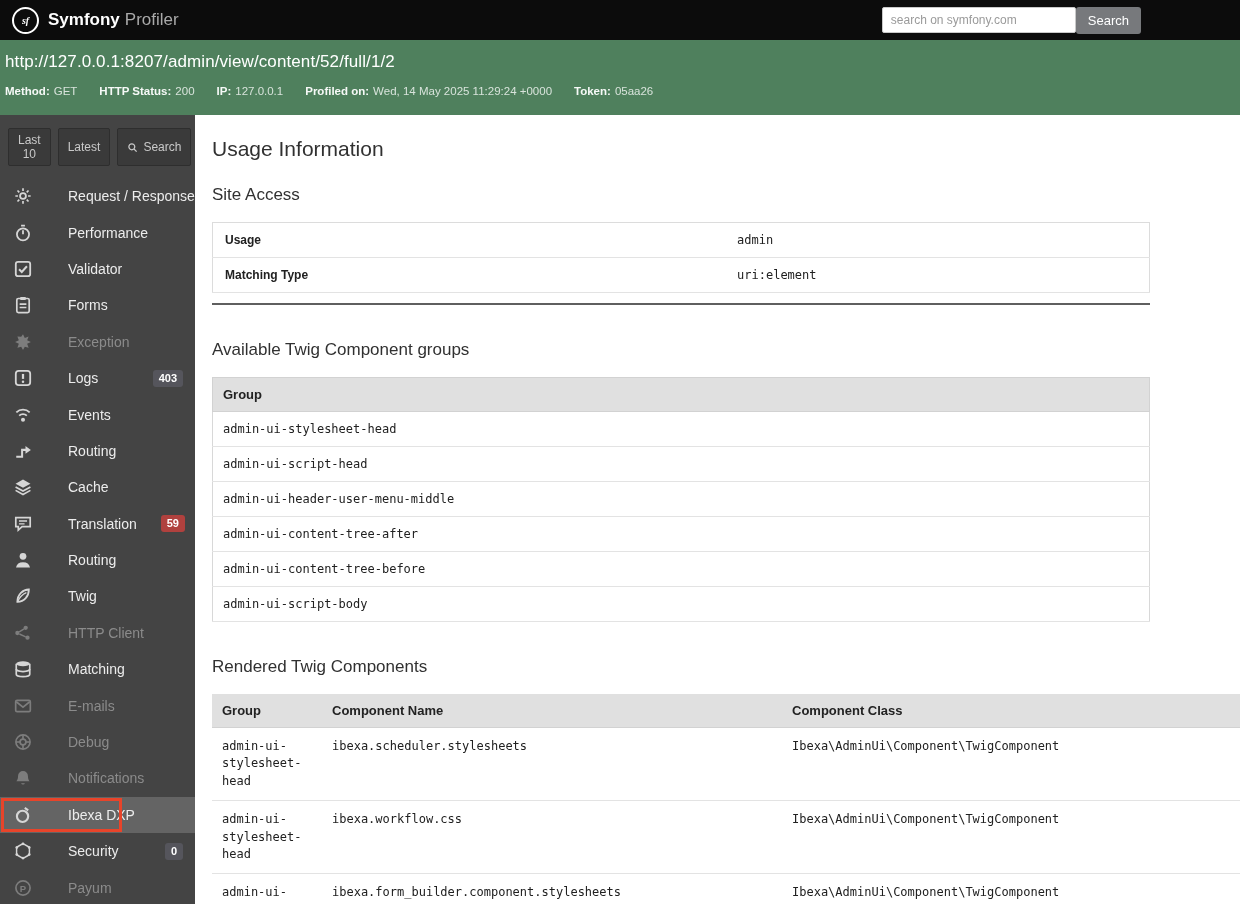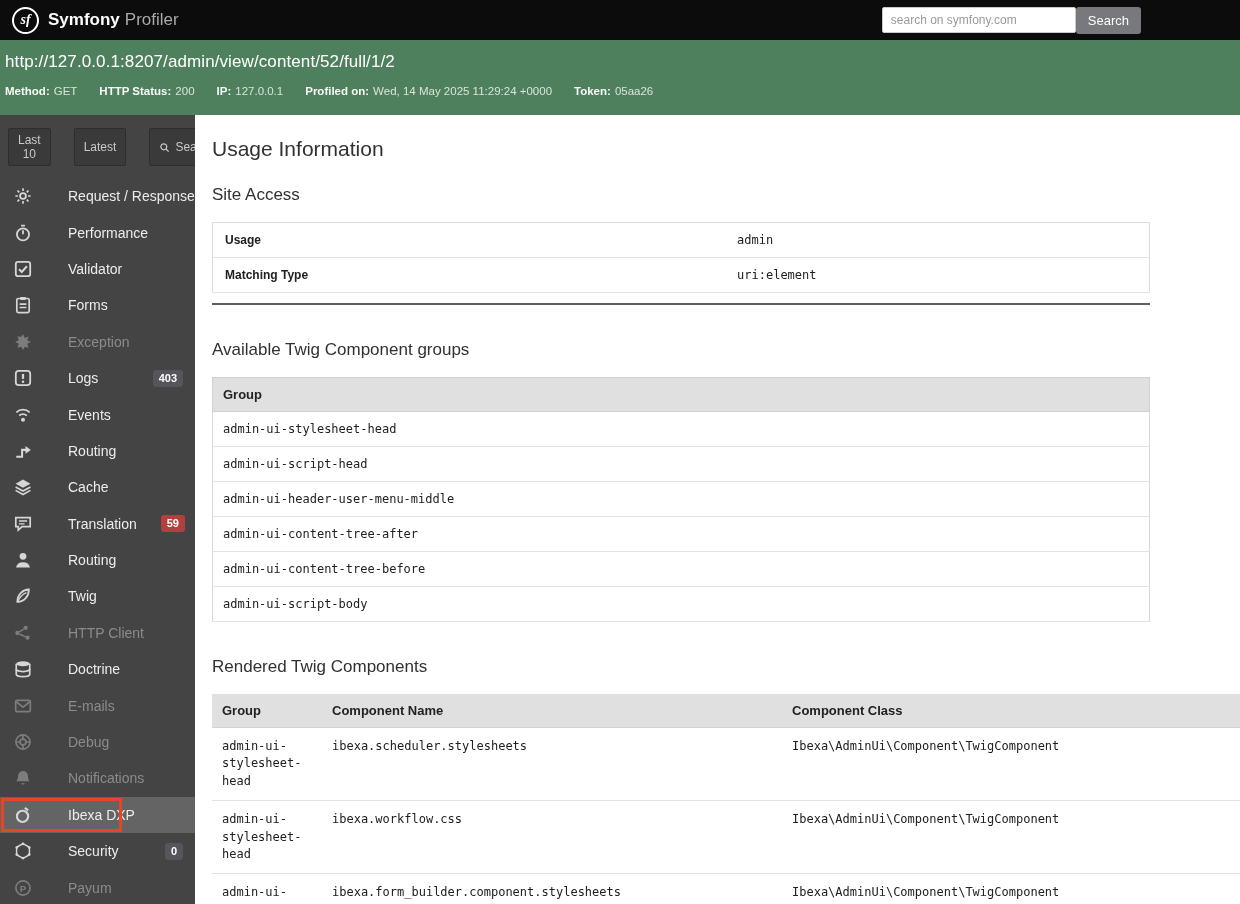--- a/index.html
+++ b/index.html
@@ -4,41 +4,41 @@
 <style>
   * { box-sizing: border-box; margin: 0; padding: 0; }
   html, body { width: 1240px; height: 904px; overflow: hidden; }
   body { font-family: "Liberation Sans", sans-serif; background: #fff; position: relative; }
 
   
   .topbar { height: 40px; background: #0c0c0c; display: flex; align-items: center; color: #fff; }
   .logo { width: 27px; height: 27px; border: 2px solid #fff; border-radius: 50%;
           display: flex; align-items: center; justify-content: center;
           font-family: "Liberation Serif", serif; font-style: italic; font-weight: bold;
-          font-size: 14px; margin-left: 12px; flex: 0 0 27px; }
+          font-size: 10px; margin-left: 12px; flex: 0 0 27px; }
   .brand-text { margin-left: 9px; font-size: 17px; white-space: nowrap; }
   .brand-symfony { color: #fff; font-weight: bold; }
   .brand-profiler { color: #a9a9a9; margin-left: 5px; }
   .topbar-search { margin-left: auto; margin-right: 99px; display: flex; align-items: center; }
   .topbar-search input { width: 194px; height: 26px; border: 1px solid #c9c9c9; border-radius: 2px;
           padding: 0 8px; font-size: 12px; color: #333; font-family: "Liberation Sans", sans-serif; }
   .topbar-search input::placeholder { color: #9a9a9a; }
   .topbar-search button { background: #77797c; color: #fff; border: none; height: 27px; padding: 0 12px;
           font-size: 13px; border-radius: 3px; font-family: "Liberation Sans", sans-serif; cursor: pointer; }
 
   
   .request-bar { height: 75px; background: var(--success, #4f805d); color: #fff; padding: 12px 5px 0; }
   .request-url { font-size: 17px; font-weight: 400; letter-spacing: .1px; }
   .request-meta { margin-top: 13px; font-size: 11.5px; display: flex; gap: 22px; white-space: nowrap; }
   .meta-label { font-weight: bold; color: rgba(255,255,255,.95); }
   .meta-value { color: rgba(255,255,255,.78); margin-left: 4px; }
 
   
   .sidebar { position: absolute; left: 0; top: 115px; bottom: 0; width: 195px; background: #444; overflow: hidden; }
-  .sidebar-actions { padding: 13px 8px 12px; display: flex; gap: 23px; }
+  .sidebar-actions { padding: 13px 8px 12px; display: flex; gap: 7px; }
   .sb-btn { background: #3a3a3a; border: 1px solid #2e2e2e; color: #c9c9c9; font-size: 12px;
             padding: 4px 9px; border-radius: 2px; display: flex; align-items: center; gap: 5px;
             font-family: "Liberation Sans", sans-serif; cursor: pointer; }
   .sb-ic svg { width: 11px; height: 11px; display: block; }
   .menu-item { position: relative; height: 36.4px; display: flex; align-items: center;
                color: #ececec; font-size: 14px; font-weight: 500; cursor: pointer; gap: 24px; }
   .mi-icon { width: 18px; height: 18px; margin: 0 12px 0 14px; color: #d6d6d6; flex: 0 0 18px; }
   .mi-icon svg { width: 18px; height: 18px; display: block; }
   .menu-item.disabled { color: #8b8b8b; }
   .menu-item.disabled .mi-icon { color: #7d7d7d; }
@@ -247,21 +247,21 @@
         <span class="mi-label">HTTP Client</span>
       </div>
       <div class="menu-item">
         <span class="mi-icon">
           <svg viewBox="0 0 16 16">
             <ellipse cx="8" cy="3.4" rx="6" ry="2.2" fill="currentColor"></ellipse>
             <path d="M2 3.4v9.2c0 1.2 2.7 2.2 6 2.2s6-1 6-2.2V3.4" fill="none" stroke="currentColor" stroke-width="1.5"></path>
             <path d="M2 8.1c0 1.2 2.7 2.2 6 2.2s6-1 6-2.2" fill="none" stroke="currentColor" stroke-width="1.5"></path>
           </svg>
         </span>
-        <span class="mi-label">Doctrine</span>
+        <span class="mi-label">Matching</span>
       </div>
       <div class="menu-item disabled">
         <span class="mi-icon">
           <svg viewBox="0 0 16 16">
             <rect x="1.5" y="3" width="13" height="10" rx="1.2" fill="none" stroke="currentColor" stroke-width="1.5"></rect>
             <path d="M2 4.2l6 4.8 6-4.8" fill="none" stroke="currentColor" stroke-width="1.5"></path>
           </svg>
         </span>
         <span class="mi-label">E-mails</span>
       </div>

